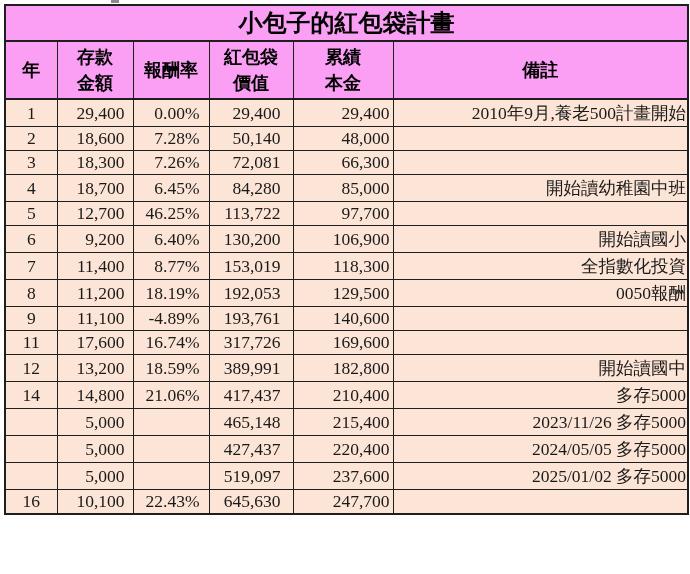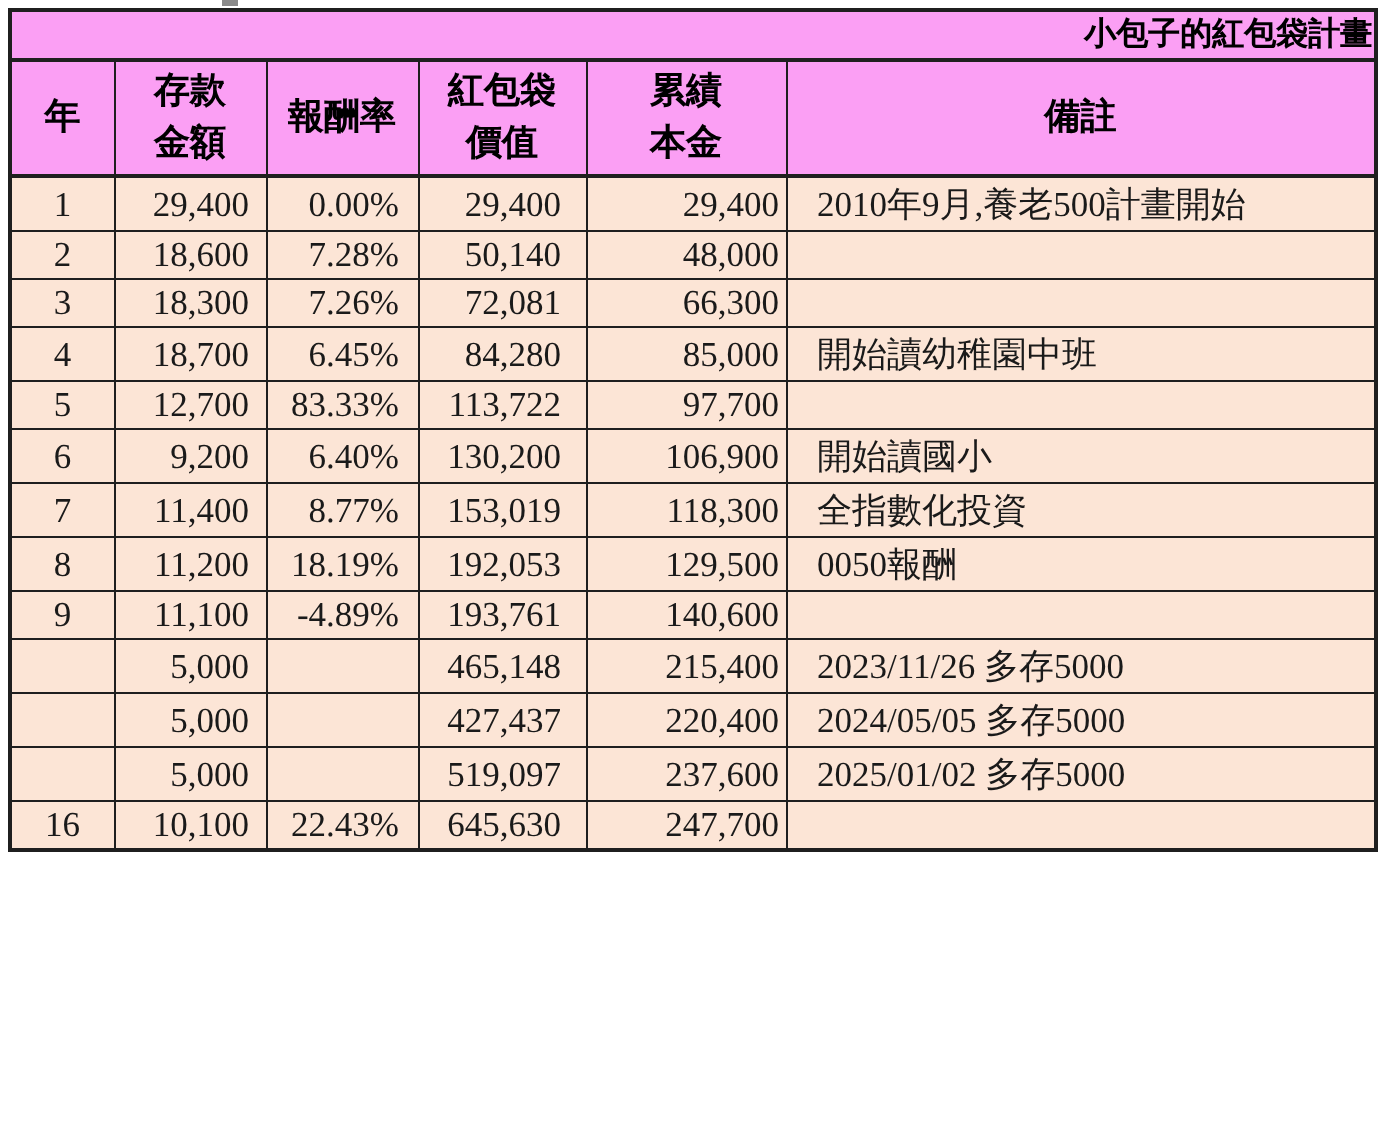--- a/index.html
+++ b/index.html
@@ -31,23 +31,23 @@
   td{
     border:1px solid var(--border);
     overflow:hidden;
     white-space:nowrap;
     vertical-align:middle;
     box-sizing:border-box;
   }
   tr.title-row td{
     height:25px;
     background:var(--header-bg);
-    text-align:right;
+    text-align:center;
     font-weight:700;
-    font-size:16px;
+    font-size:24px;
     color:#000;
     border-bottom-width:2px;
   }
   tr.header-row td{
     height:58px;
     background:var(--header-bg);
     text-align:center;
     font-weight:700;
     font-size:18px;
     line-height:1.45;
@@ -61,21 +61,21 @@
     font-family:"Liberation Serif","DejaVu Serif",serif;
     font-size:17.5px;
     color:var(--text);
   }
   td.c-year{text-align:center;}
   td.c-num{text-align:right;}
   td.c-deposit{padding-right:8px;}
   td.c-rate{padding-right:9px;}
   td.c-value{padding-right:12px;}
   td.c-principal{padding-right:3px;}
-  td.c-note{text-align:left;padding-left:15px;}
+  td.c-note{text-align:right;padding-left:4px;}
 </style>
 </head>
 <body>
 
 <div class="artifact"></div>
 
 <table class="sheet">
   <colgroup>
     <col style="width:52px">
     <col style="width:76px">
@@ -129,21 +129,21 @@
     <td class="c-year">4</td>
     <td class="c-num c-deposit">18,700</td>
     <td class="c-num c-rate">6.45%</td>
     <td class="c-num c-value">84,280</td>
     <td class="c-num c-principal">85,000</td>
     <td class="c-note">開始讀幼稚園中班</td>
   </tr>
       <tr>
     <td class="c-year">5</td>
     <td class="c-num c-deposit">12,700</td>
-    <td class="c-num c-rate">83.33%</td>
+    <td class="c-num c-rate">46.25%</td>
     <td class="c-num c-value">113,722</td>
     <td class="c-num c-principal">97,700</td>
     <td class="c-note"></td>
   </tr>
       <tr>
     <td class="c-year">6</td>
     <td class="c-num c-deposit">9,200</td>
     <td class="c-num c-rate">6.40%</td>
     <td class="c-num c-value">130,200</td>
     <td class="c-num c-principal">106,900</td>
@@ -167,20 +167,44 @@
   </tr>
       <tr>
     <td class="c-year">9</td>
     <td class="c-num c-deposit">11,100</td>
     <td class="c-num c-rate">-4.89%</td>
     <td class="c-num c-value">193,761</td>
     <td class="c-num c-principal">140,600</td>
     <td class="c-note"></td>
   </tr>
       <tr>
+    <td class="c-year">11</td>
+    <td class="c-num c-deposit">17,600</td>
+    <td class="c-num c-rate">16.74%</td>
+    <td class="c-num c-value">317,726</td>
+    <td class="c-num c-principal">169,600</td>
+    <td class="c-note"></td>
+  </tr>
+      <tr>
+    <td class="c-year">12</td>
+    <td class="c-num c-deposit">13,200</td>
+    <td class="c-num c-rate">18.59%</td>
+    <td class="c-num c-value">389,991</td>
+    <td class="c-num c-principal">182,800</td>
+    <td class="c-note">開始讀國中</td>
+  </tr>
+      <tr>
+    <td class="c-year">14</td>
+    <td class="c-num c-deposit">14,800</td>
+    <td class="c-num c-rate">21.06%</td>
+    <td class="c-num c-value">417,437</td>
+    <td class="c-num c-principal">210,400</td>
+    <td class="c-note">多存5000</td>
+  </tr>
+      <tr>
     <td class="c-year"></td>
     <td class="c-num c-deposit">5,000</td>
     <td class="c-num c-rate"></td>
     <td class="c-num c-value">465,148</td>
     <td class="c-num c-principal">215,400</td>
     <td class="c-note">2023/11/26 多存5000</td>
   </tr>
       <tr>
     <td class="c-year"></td>
     <td class="c-num c-deposit">5,000</td>

